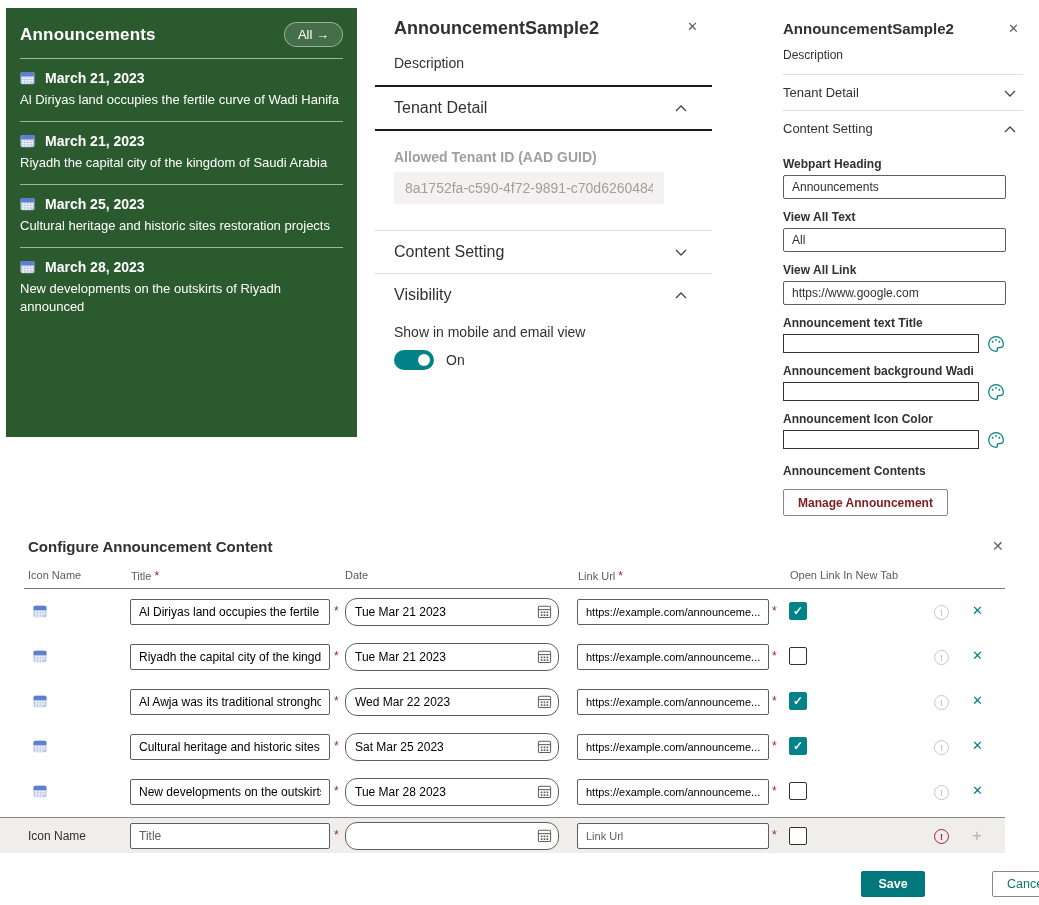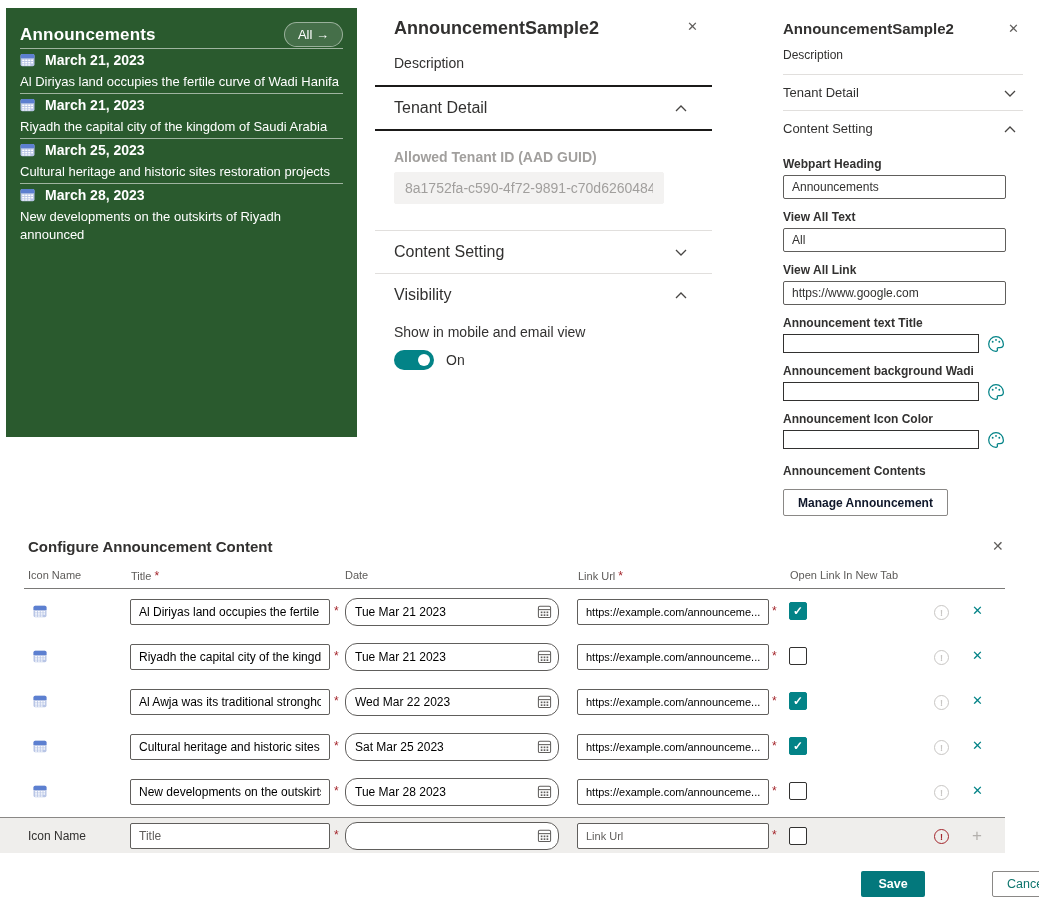--- a/index.html
+++ b/index.html
@@ -6,21 +6,21 @@
   html,body { width:1039px; height:905px; background:#fff; overflow:hidden;
               font-family:"Liberation Sans", sans-serif; color:#323130; }
 
   
   .green-panel { position:absolute; left:6px; top:8px; width:351px; height:429px;
                  background:#2a5a2e; color:#fff; padding:14px 14px 10px 14px; overflow:hidden; }
   .gp-head { display:flex; justify-content:space-between; align-items:center; }
   .gp-title { font-size:17px; font-weight:700; letter-spacing:.2px; }
   .gp-pill { background:rgba(255,255,255,.13); border:1px solid rgba(255,255,255,.45);
              border-radius:999px; color:#fff; font-size:13px; padding:4px 13px; cursor:pointer; }
-  .gp-item { border-top:1px solid rgba(255,255,255,.55); margin-top:1px; padding-top:3px; }
+  .gp-item { border-top:1px solid rgba(255,255,255,.55); margin-top:11px; padding-top:11px; }
   .gp-daterow { display:flex; align-items:center; gap:10px; margin-bottom:5px; }
   .gp-date { font-size:14px; font-weight:700; }
   .gp-text { font-size:13px; line-height:1.45; }
   .cal-emoji { width:15px; height:14px; display:inline-block; flex:0 0 auto; }
 
   
   .pane { position:absolute; background:#fff; }
   .pane-large { left:375px; top:18px; width:337px; }
   .pane-small { left:783px; top:20px; width:240px; }
   .pane-head { display:flex; justify-content:space-between; align-items:flex-start; padding:0 14px 0 19px; }
@@ -48,21 +48,21 @@
   .toggle-state { font-size:14px; }
 
   .ps-field-label { font-size:12px; font-weight:600; margin:11px 0 4px 0; }
   .ps-input { width:223px; height:24px; border:1px solid #605e5c; border-radius:2px; font-size:12px;
               padding:0 8px; font-family:"Liberation Sans", sans-serif; color:#323130; }
   .ps-color-row { display:flex; align-items:center; gap:8px; }
   .ps-color-input { width:196px; height:19px; border:1px solid #323130; border-radius:0;
                     font-size:12px; padding:0 6px; font-family:"Liberation Sans", sans-serif; }
   .palette { width:18px; height:18px; }
   .ps-manage-btn { margin-top:7px; height:27px; background:#fff; border:1px solid #8a8886; border-radius:2px;
-                   font-size:12px; font-weight:600; padding:0 14px; color:#0f172a; cursor:pointer;
+                   font-size:12px; font-weight:600; padding:0 14px; color:#7f1d1d; cursor:pointer;
                    font-family:"Liberation Sans", sans-serif; }
 
   
   .dialog { position:absolute; left:0; top:530px; width:1039px; height:375px; background:#fff; }
   .dlg-title { position:absolute; left:28px; top:8px; font-size:15px; font-weight:700; }
   .dlg-close { position:absolute; left:992px; top:8px; font-size:14px; color:#605e5c; cursor:pointer; }
   .dlg-colhead { position:absolute; top:39px; font-size:11px; color:#5d5b59; }
   .ch-icon { left:28px; } .ch-title { left:131px; } .ch-date { left:345px; }
   .ch-link { left:578px; } .ch-newtab { left:790px; }
   .dlg-rule { position:absolute; left:24px; top:58px; width:981px; border-top:1px solid #7a7977; }

